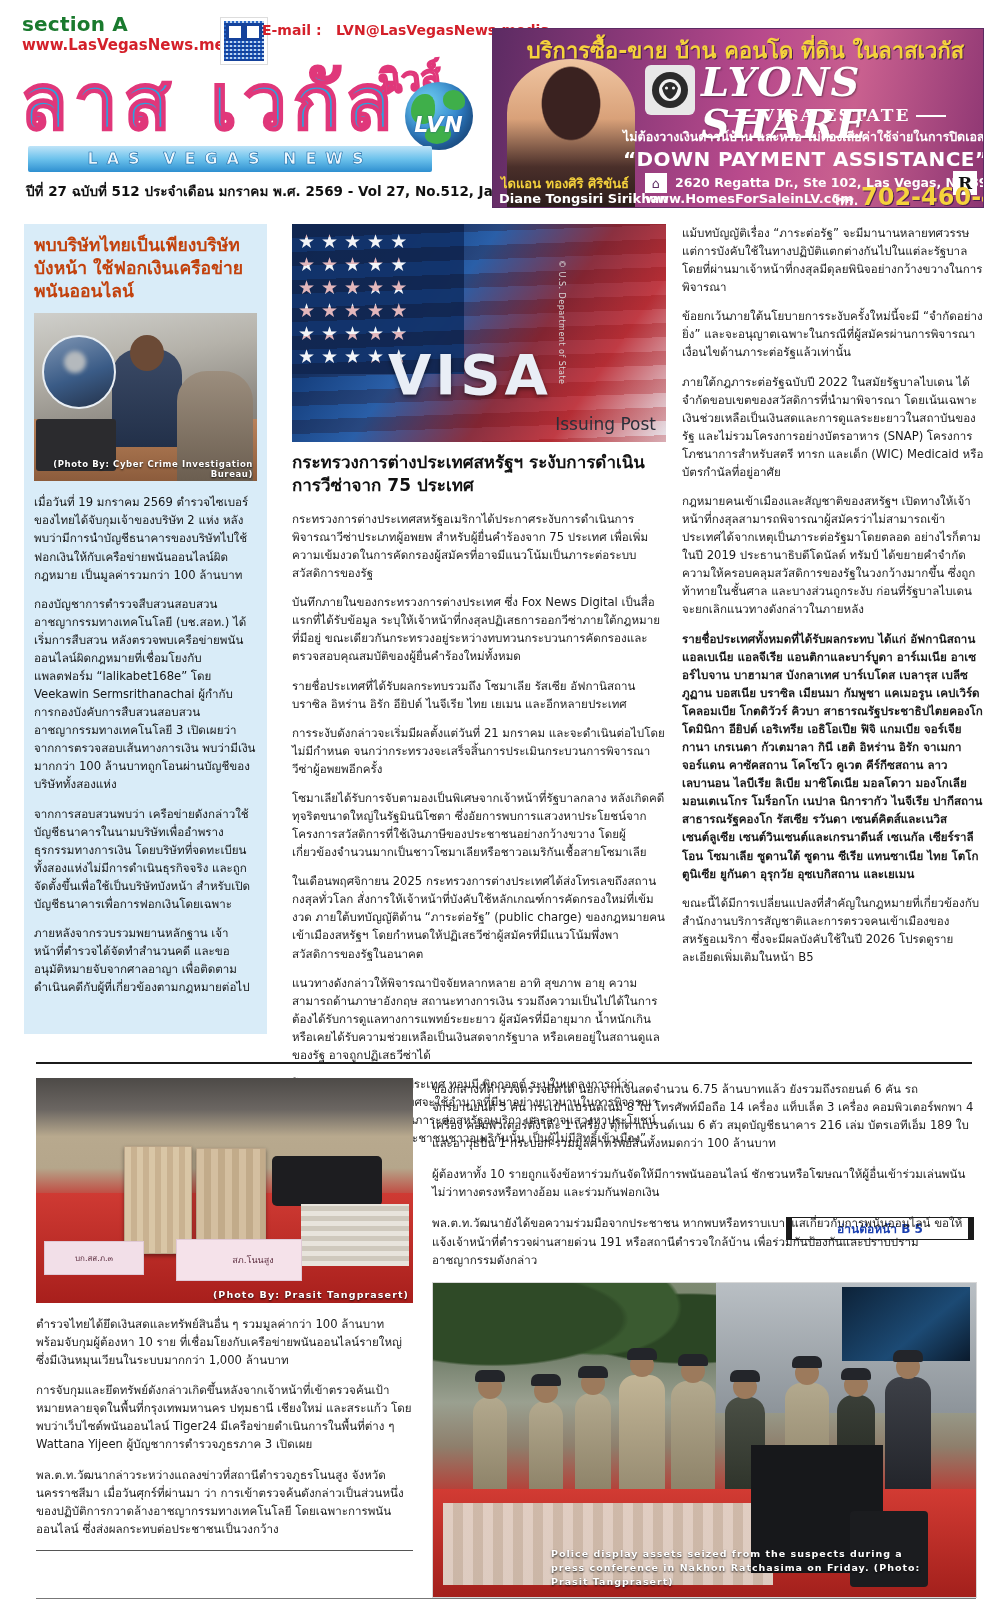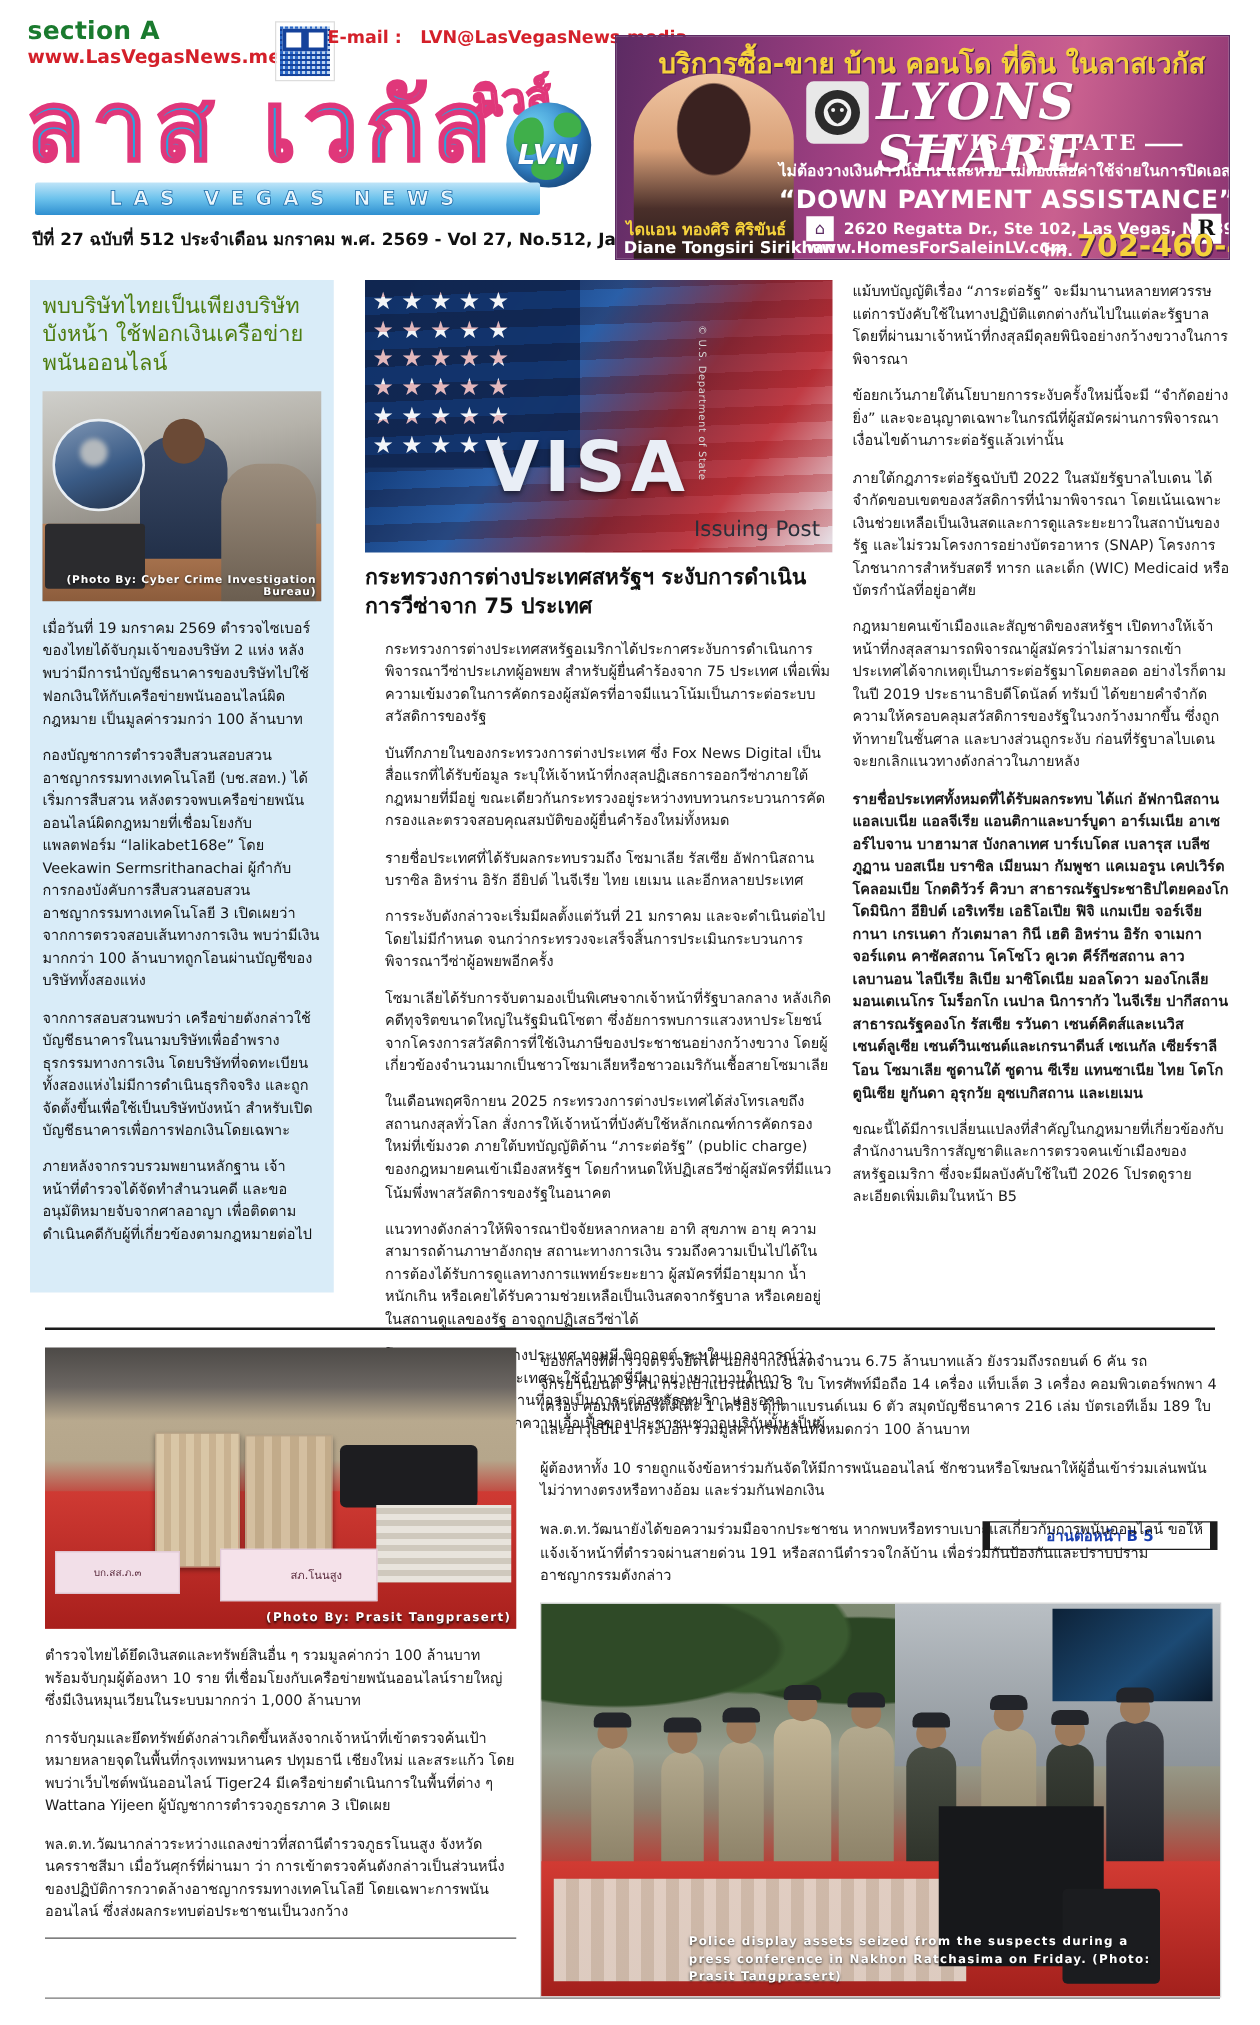--- a/index.html
+++ b/index.html
@@ -186,21 +186,21 @@
 
   
   .section-top { position: absolute; left: 0; top: 210px; width: 1008px; height: 830px; }
 
   .col1 {
     position: absolute; left: 24px; top: 14px; width: 243px; height: 810px;
     background: #d9ecf8;
     padding: 10px 10px 0 10px;
   }
   .hl-blue {
-    font-size: 17.5px; font-weight: normal; color: #4d7c0f; line-height: 1.32;
+    font-size: 17.5px; font-weight: bold; color: #c2410c; line-height: 1.32;
   }
   .photo1 {
     position: relative; margin-top: 10px; width: 223px; height: 168px;
     background: linear-gradient(170deg,#cfcfcb 0%,#b5b2aa 30%,#8f8b84 60%,#6d6963 100%);
     overflow: hidden;
   }
   .photo1 .desk { position:absolute; left:0; right:0; bottom:0; height:62px;
     background: linear-gradient(180deg,#b9825a 0%,#8c5c3c 100%); }
   .photo1 .officer { position:absolute; left:78px; top:36px; width:70px; height:98px;
     background: linear-gradient(180deg,#3b4a66 0%,#223049 100%); border-radius:26px 26px 4px 4px; }
@@ -253,21 +253,21 @@
   }
   .photo2 .dos {
     position:absolute; right:-24px; top:36px;
     font-size:8px; color:#d8d8d8; letter-spacing:.5px;
     transform: rotate(90deg); transform-origin: left top; white-space: nowrap;
   }
   .hl2 {
     margin-top: 9px; font-size: 17px; font-weight: bold; color:#111; line-height:1.35;
   }
   .body2 { margin-top: 13px; font-size: 11.6px; line-height: 1.56; color:#1b1b1b; }
-  .body2 p { margin-bottom: 11px; margin-left: 16px; }
+  .body2 p { margin-bottom: 11px; }
 
   .col3 { position: absolute; left: 682px; top: 14px; width: 302px; height: 812px; }
   .body3 { font-size: 11.6px; line-height: 1.56; color:#1b1b1b; }
   .body3 p { margin-bottom: 11px; }
   .body3 .lead { font-weight: bold; }
 
   .read-more-1 {
     position: absolute; left: 148px; top: 983px;
     font-size: 12px; font-weight: bold; color: #1a3fb0; white-space: nowrap;
   }

